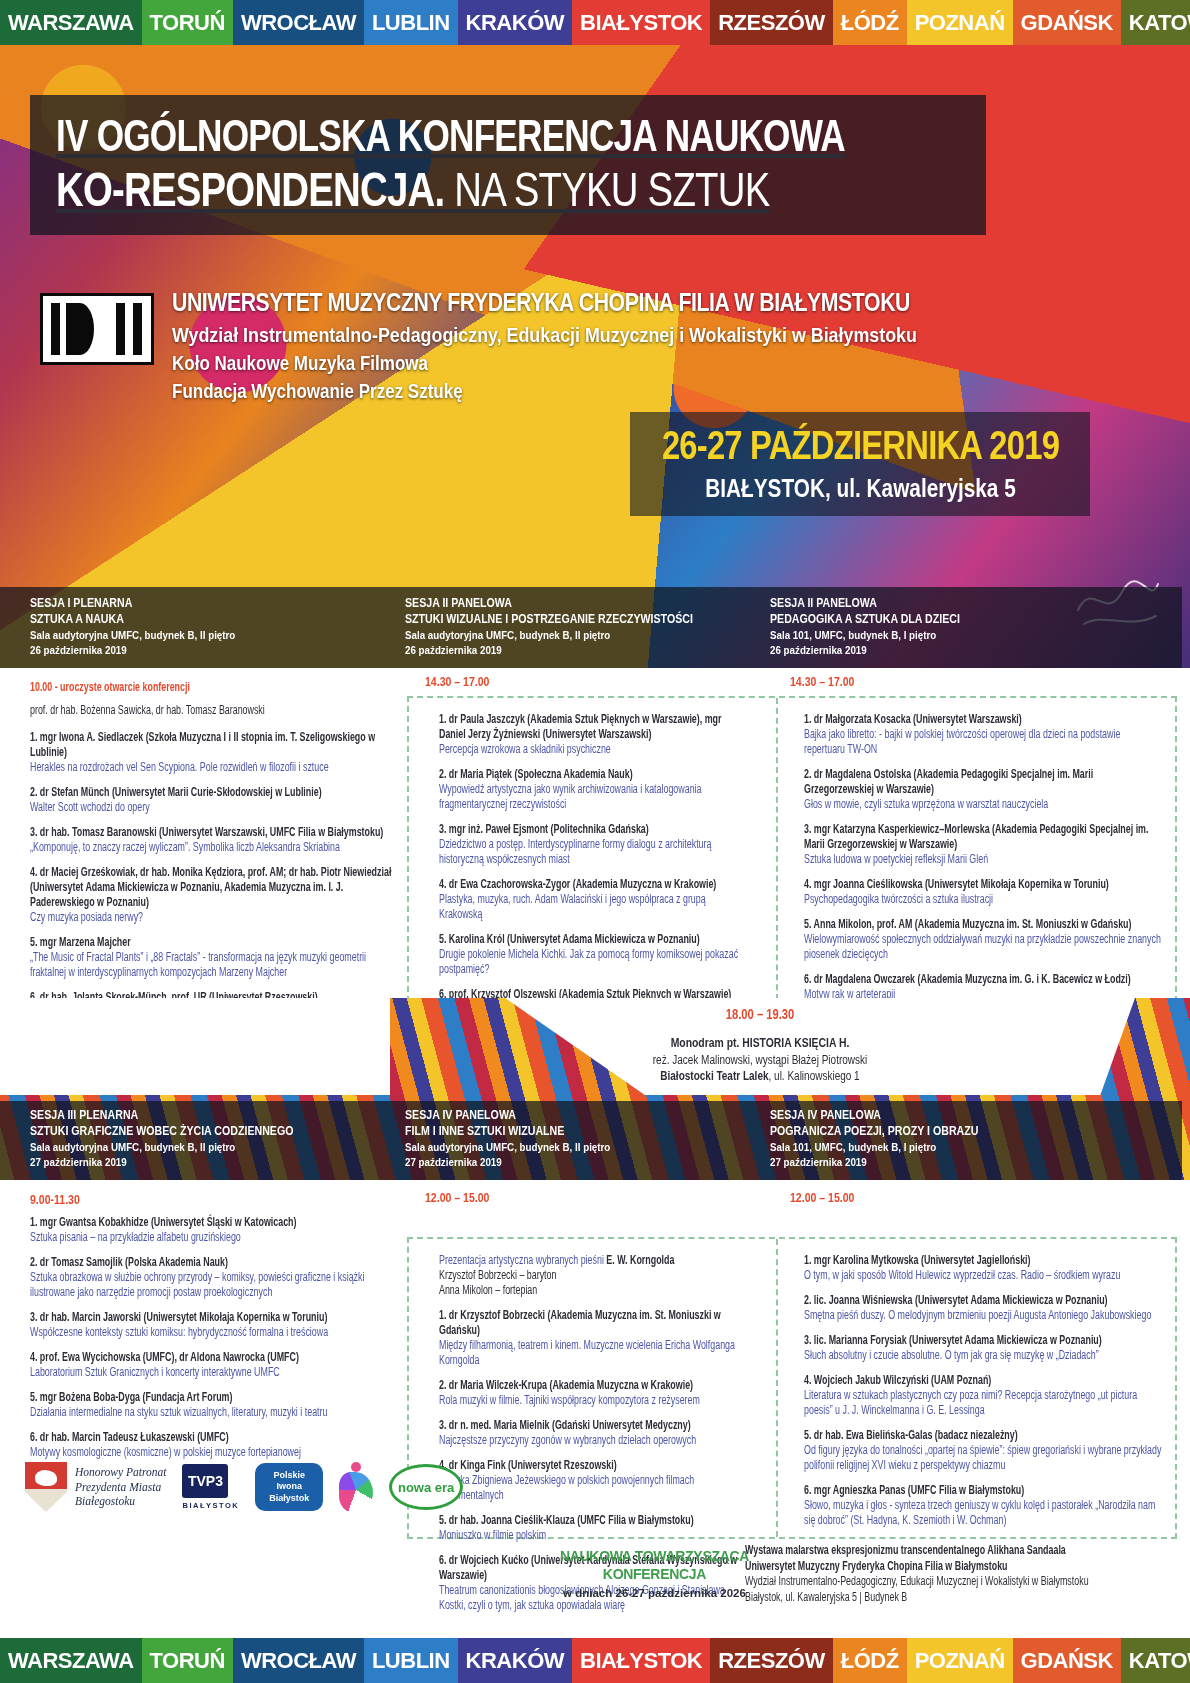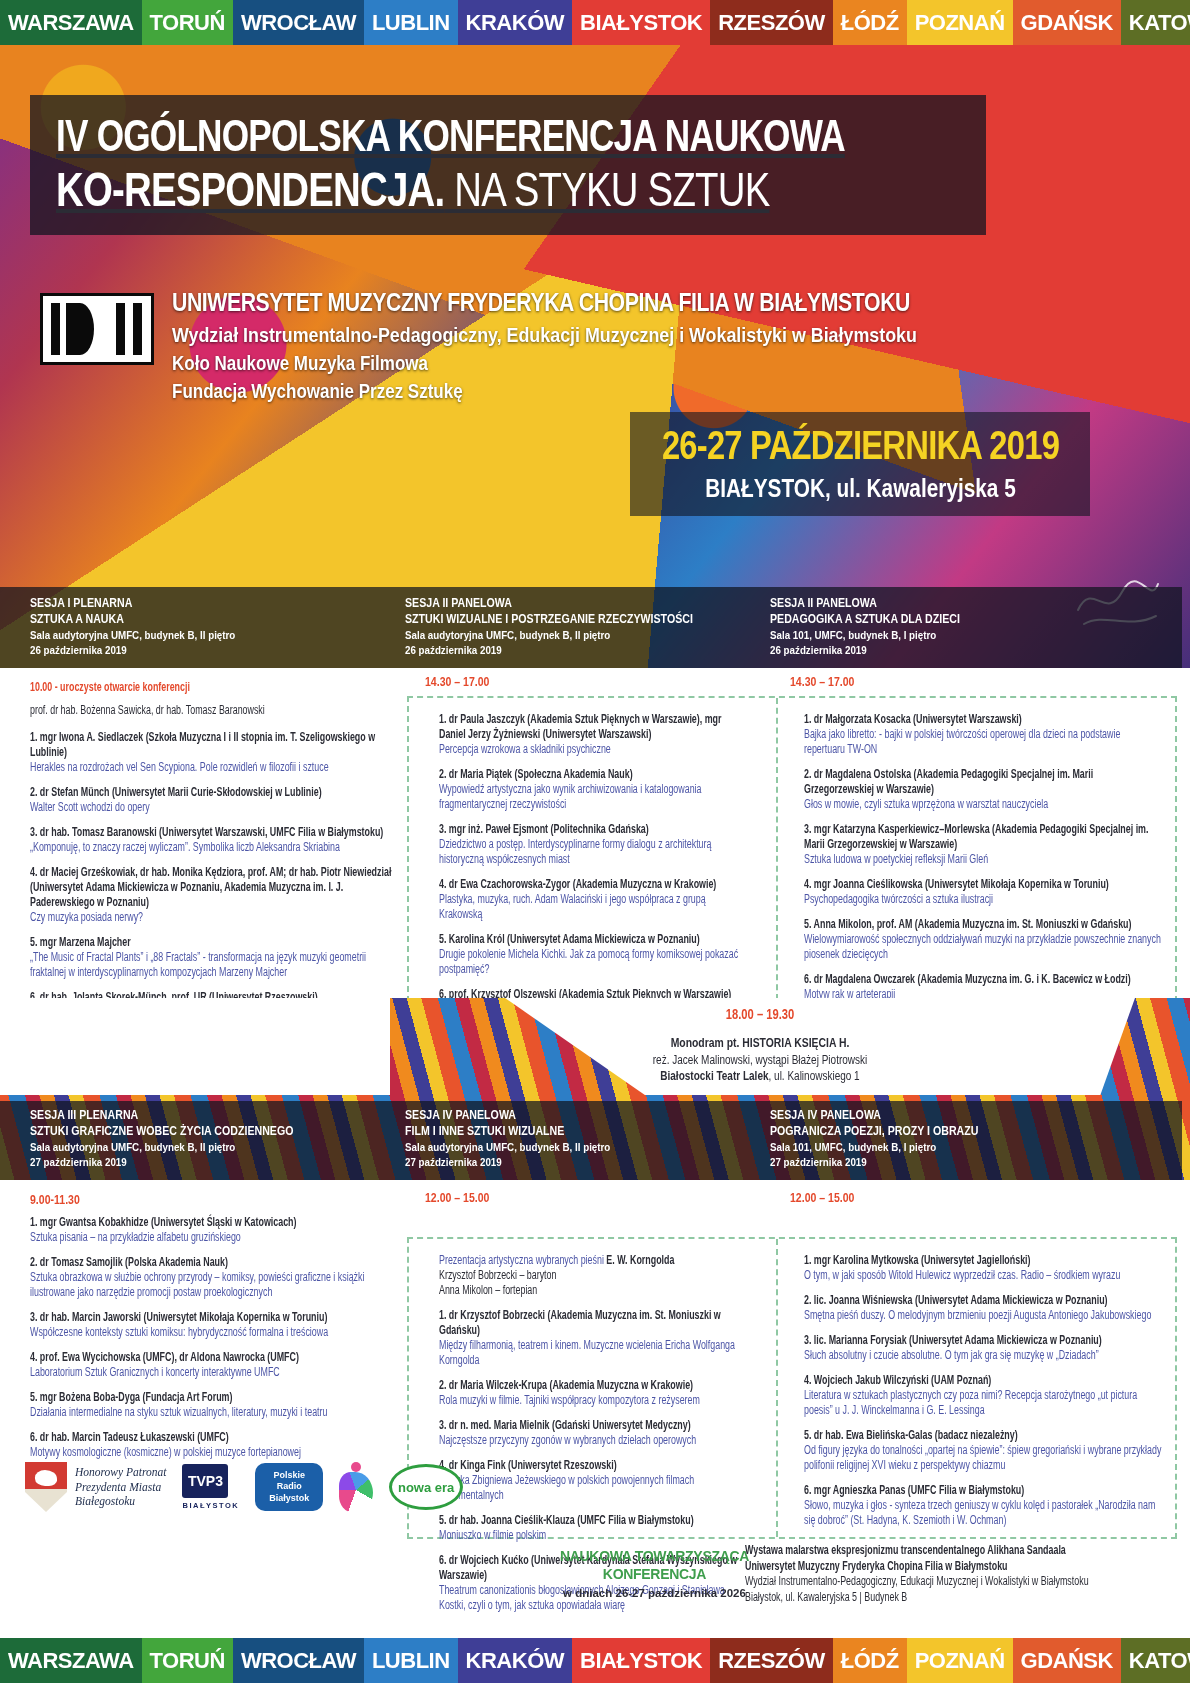--- a/index.html
+++ b/index.html
@@ -516,21 +516,21 @@
           <div>Prezydenta Miasta</div>
           <div>Białegostoku</div>
         </div>
       </div>
       <div class="tvp">
         <div class="tvp-box">TVP3</div>
         <div class="tvp-sub">BIAŁYSTOK</div>
       </div>
       <div class="radio-box">
         <span>Polskie</span>
-        <span>Radio</span>
+        <span>Iwona</span>
         <span>Białystok</span>
       </div>
       <div class="figure">
         <div class="head"></div>
           <div class="bodyswirl"></div>
       </div>
       <div class="nowaera">nowa era</div>
     </div>
 
     <div class="accompany">

